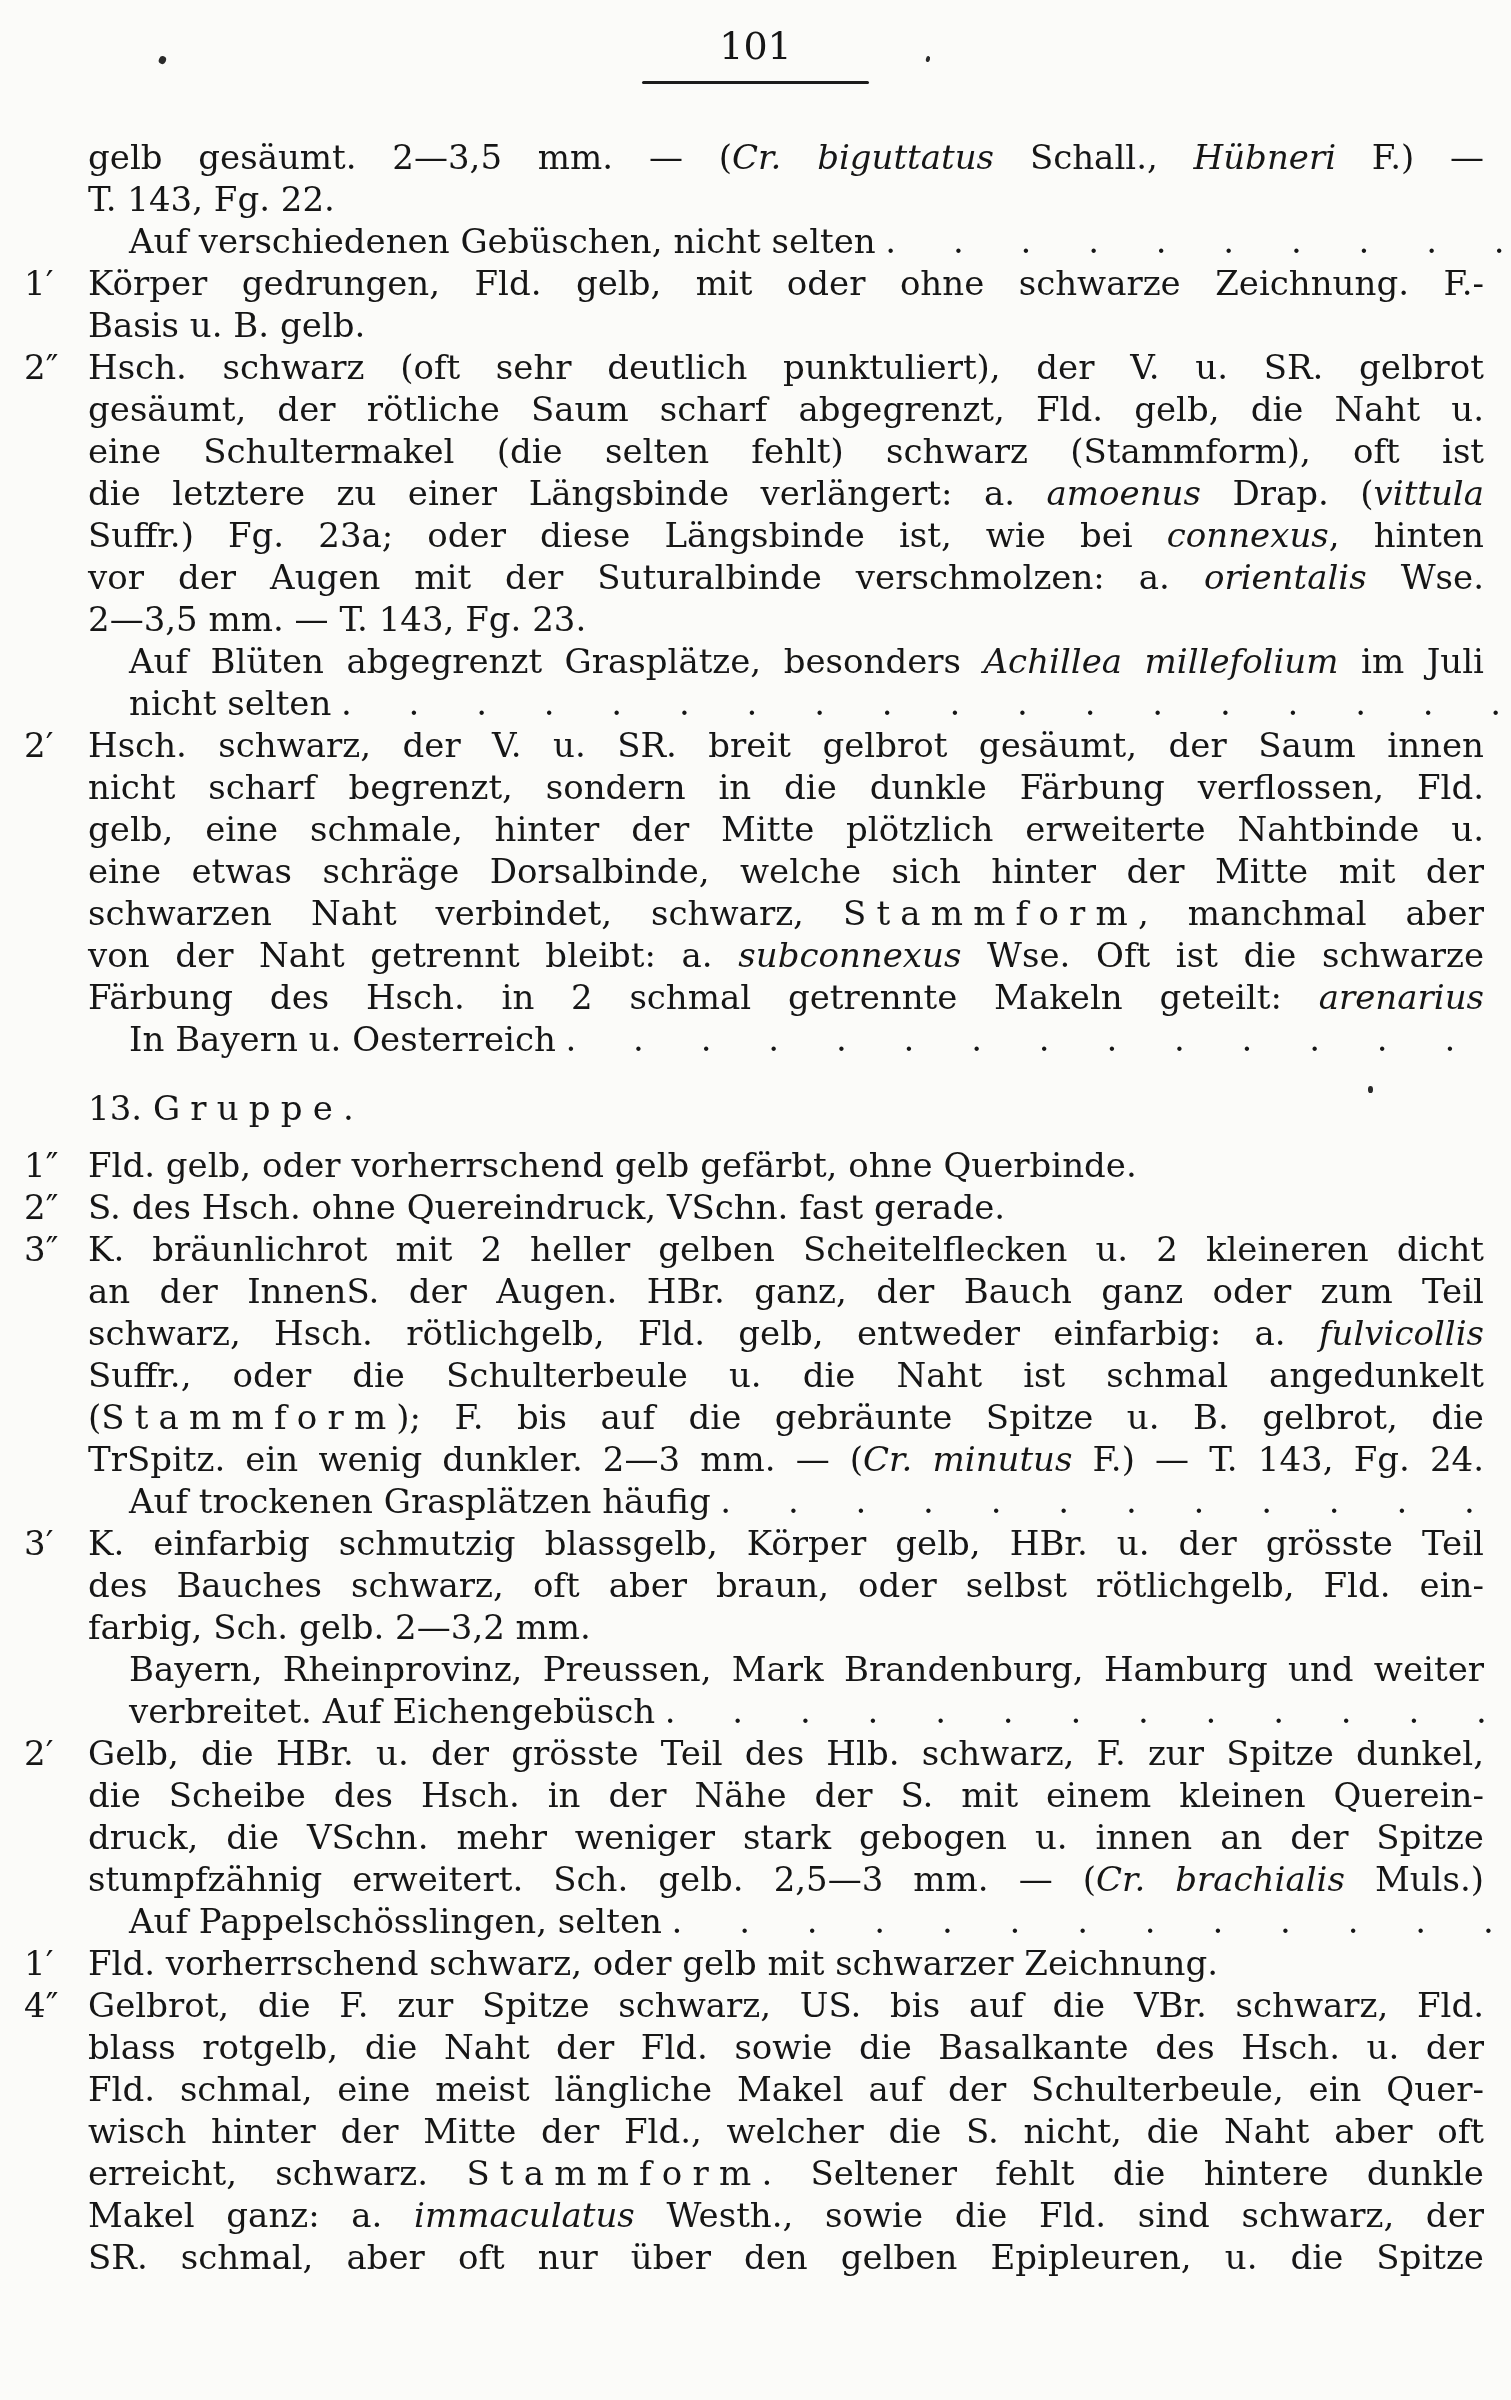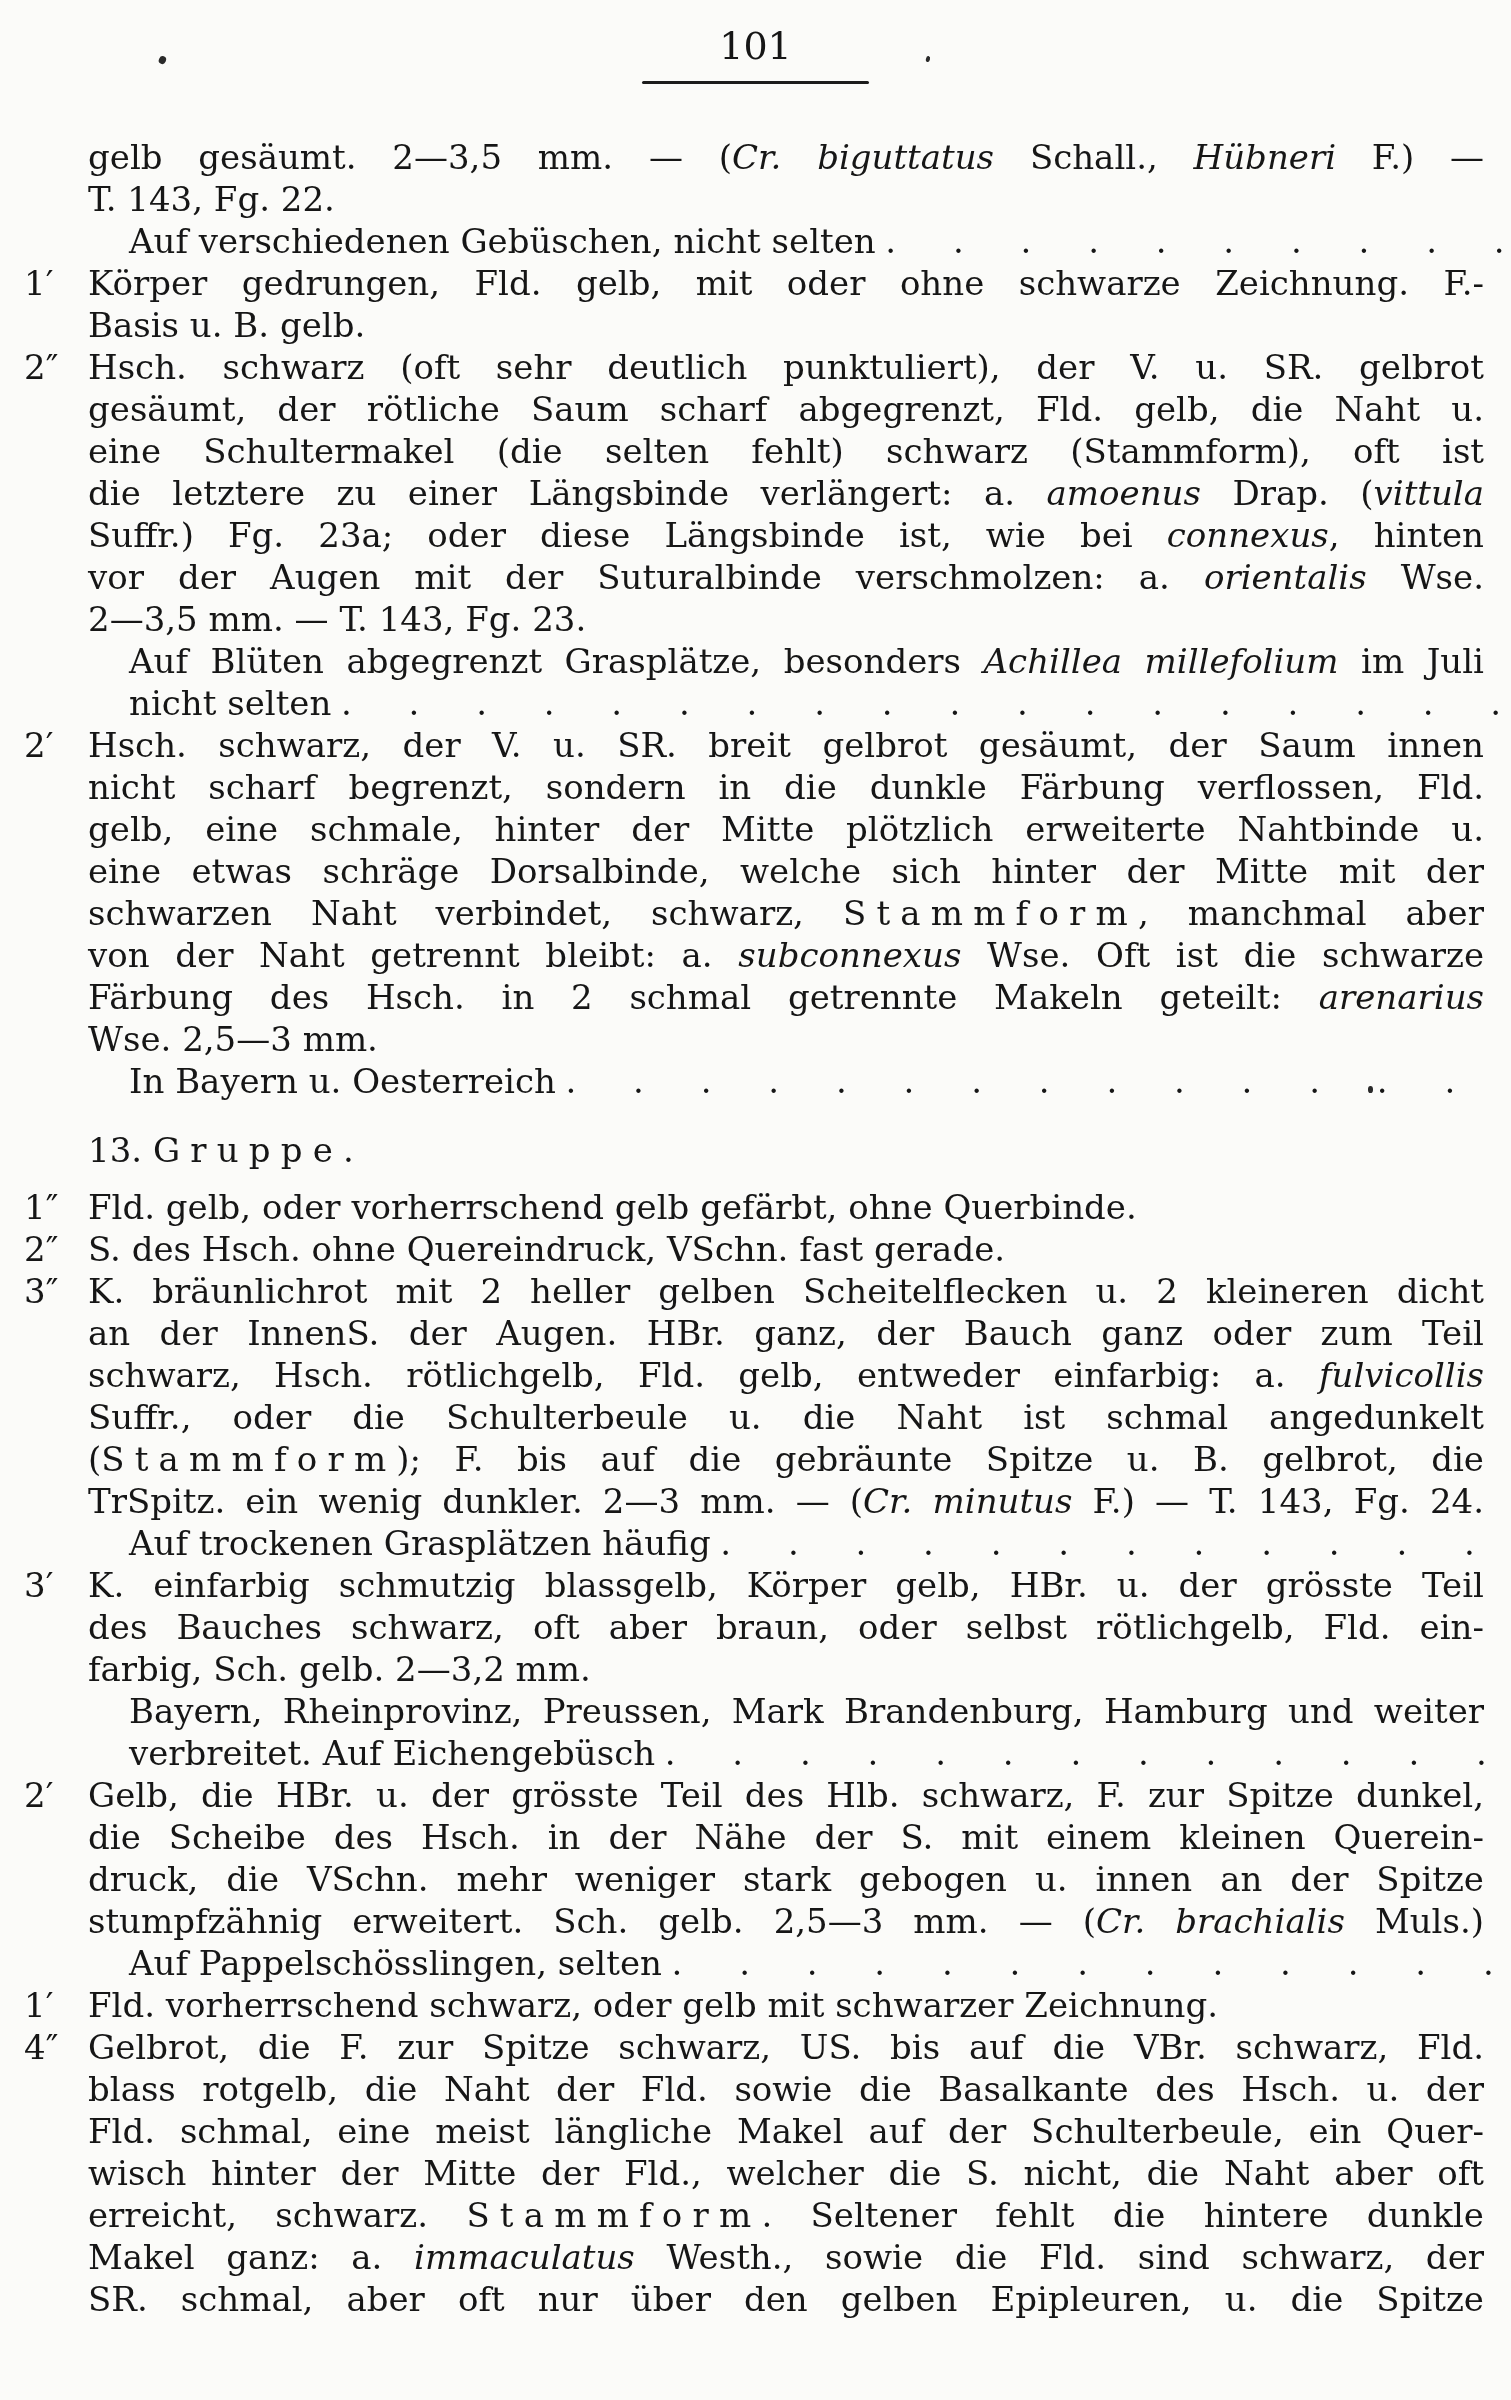--- a/index.html
+++ b/index.html
@@ -87,21 +87,20 @@
         <span class="seg">nicht selten</span>
         <span class="seg leader">. . . . . . . . . . . . . . . . . . . . . . . . . . . . . . . . . . . . . . . . . . . . . . . . </span>
       </div>
       <div class="ln just"><span class="marker">2′</span><span class="seg">Hsch. schwarz, der V. u. SR. breit gelbrot gesäumt, der Saum innen</span></div>
       <div class="ln just"><span class="seg">nicht scharf begrenzt, sondern in die dunkle Färbung verflossen, Fld.</span></div>
       <div class="ln just"><span class="seg">gelb, eine schmale, hinter der Mitte plötzlich erweiterte Nahtbinde u.</span></div>
       <div class="ln just"><span class="seg">eine etwas schräge Dorsalbinde, welche sich hinter der Mitte mit der</span></div>
       <div class="ln just"><span class="seg">schwarzen Naht verbindet, schwarz, </span><span class="seg spaced">Stammform</span><span class="seg">, manchmal aber</span></div>
       <div class="ln just"><span class="seg">von der Naht getrennt bleibt: a. </span><span class="seg it">subconnexus</span><span class="seg"> Wse. Oft ist die schwarze</span></div>
       <div class="ln just"><span class="seg">Färbung des Hsch. in 2 schmal getrennte Makeln geteilt: </span><span class="seg it">arenarius</span></div>
-      <div class="ln"><span class="seg">Wse. 2,5—3 mm.</span></div>
       <div class="ln species">
         <span class="seg">In Bayern u. Oesterreich</span>
         <span class="seg leader">. . . . . . . . . . . . . . . . . . . . . . . . . . . . . . . . . . . . . . . . . . . . . . . . </span>
       </div>
       <div class="ln head"><span class="seg">13. </span><span class="seg hspaced">Gruppe.</span></div>
       <div class="ln"><span class="marker">1″</span><span class="seg">Fld. gelb, oder vorherrschend gelb gefärbt, ohne Querbinde.</span></div>
       <div class="ln"><span class="marker">2″</span><span class="seg">S. des Hsch. ohne Quereindruck, VSchn. fast gerade.</span></div>
       <div class="ln just"><span class="marker">3″</span><span class="seg">K. bräunlichrot mit 2 heller gelben Scheitelflecken u. 2 kleineren dicht</span></div>
       <div class="ln just"><span class="seg">an der InnenS. der Augen. HBr. ganz, der Bauch ganz oder zum Teil</span></div>
       <div class="ln just"><span class="seg">schwarz, Hsch. rötlichgelb, Fld. gelb, entweder einfarbig: a. </span><span class="seg it">fulvicollis</span></div>

